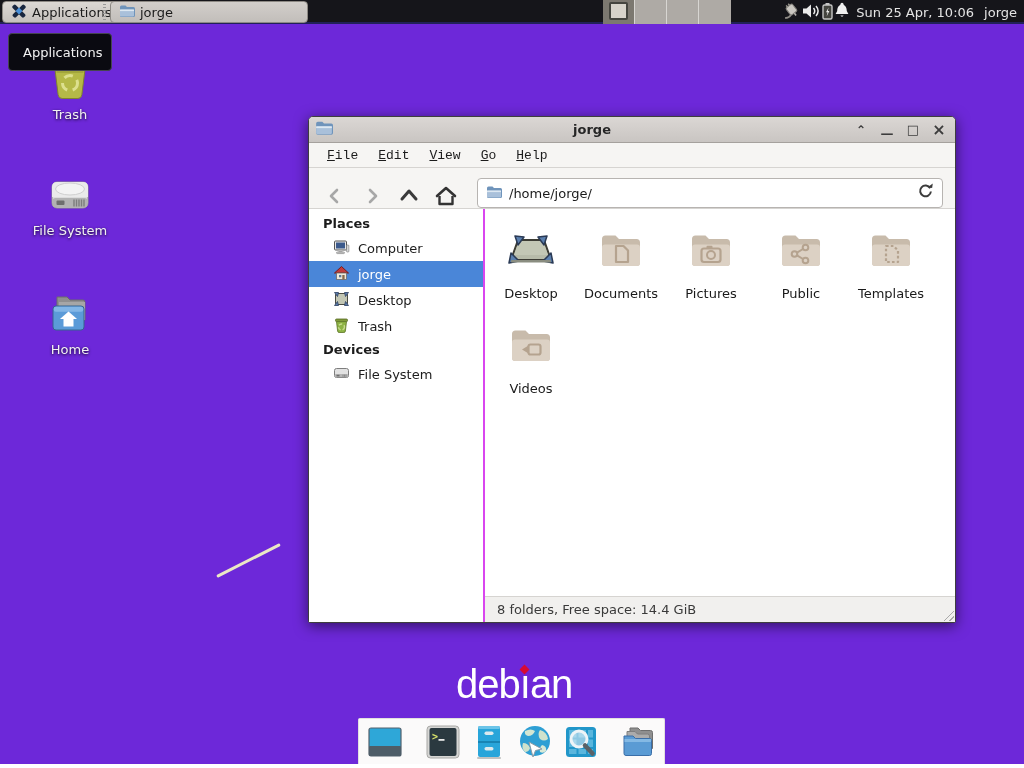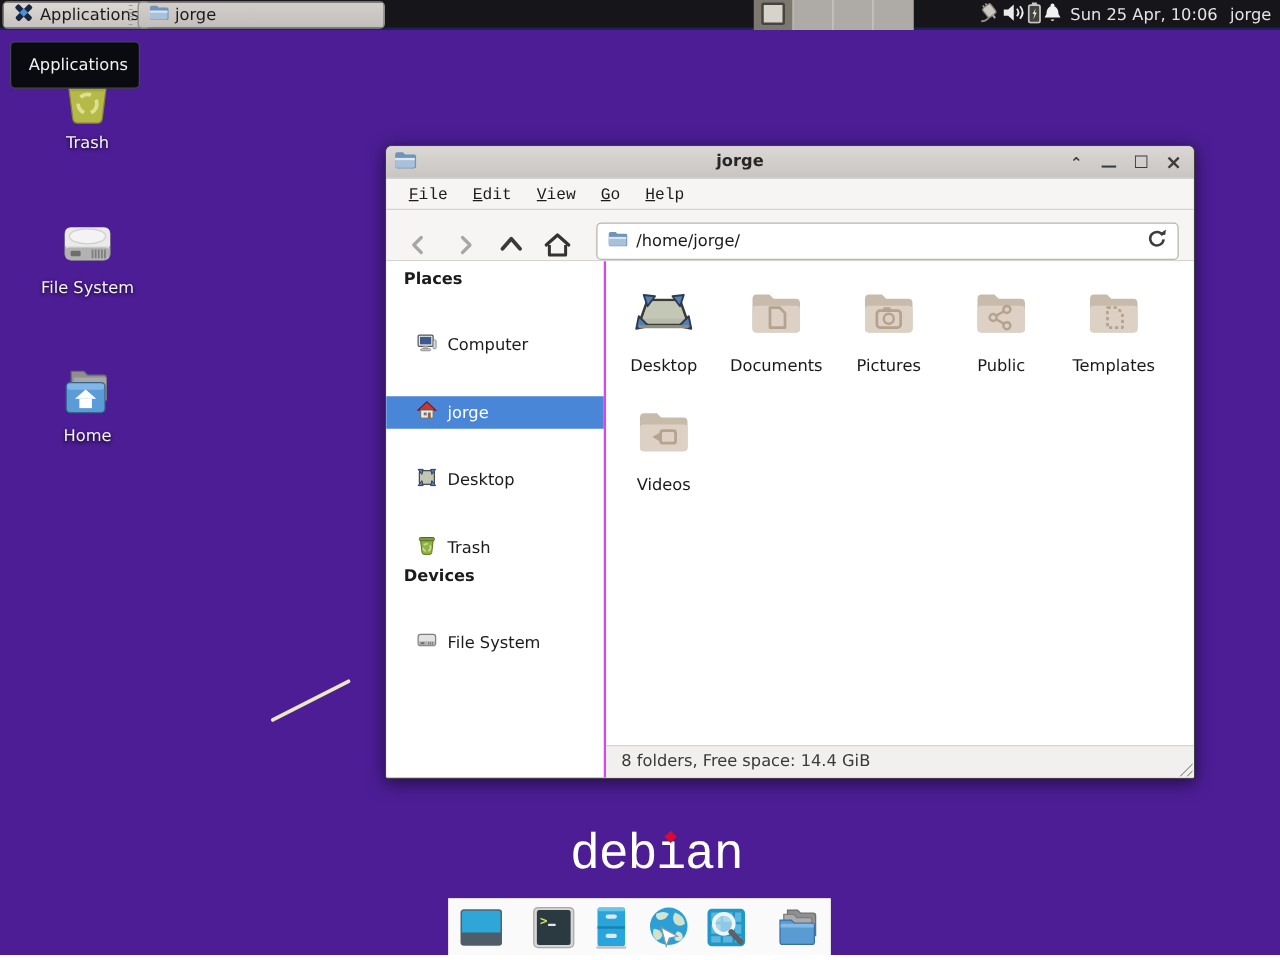--- a/index.html
+++ b/index.html
@@ -1,18 +1,18 @@
 <!DOCTYPE html>
 <html><head>
 <meta charset="utf-8">
 <style>
   * { margin:0; padding:0; box-sizing:border-box; }
   html,body { width:1024px; height:768px; overflow:hidden; }
   body { font-family:"DejaVu Sans","Liberation Sans",sans-serif; font-size:13px; }
-  .screen { position:relative; width:1024px; height:764px; background:#4c1d95; overflow:hidden; }
+  .screen { position:relative; width:1024px; height:764px; background:#6d28d9; overflow:hidden; }
 
   
   .panel { position:absolute; left:0; top:0; width:1024px; height:24px;
            background:#15151a; border-bottom:2px solid #21215a; z-index:40; }
   .pbtn { position:absolute; top:1px; height:22px; display:flex; align-items:center; gap:5px;
           background:linear-gradient(#dcd8d4,#c6c2be); border:1px solid #8d8984;
           border-radius:4px; padding:0 8px; color:#1b1b1b; cursor:default; }
   .app-btn { left:2px; }
   .task-btn { left:110px; width:198px; background:linear-gradient(#d2cecb,#c2beba); }
   .panel-handle { position:absolute; left:103px; top:4px; width:3px; height:16px;
@@ -56,35 +56,35 @@
   .menuitem { padding:3px 10px; color:#1c1c1c; }
   .toolbar { height:41px; background:#f6f5f3; border-bottom:1px solid #d6d4d1;
       display:flex; align-items:flex-end; padding:0 12px 0 14px; gap:13px; }
   .navbtn { width:24px; height:24px; display:flex; align-items:center; justify-content:center; }
   .pathbar { flex:1; height:30px; margin-left:6px; background:#fff; border:1px solid #b7b4b1;
       border-radius:4px; display:flex; align-items:center; padding:0 8px; gap:7px; color:#1a1a1a; }
   .pathbar .ptext { flex:1; }
   .wbody { flex:1; display:flex; min-height:0; }
   .sidebar { width:176px; background:#fff; border-right:2px solid #d946ef; padding-top:4px; }
   .sb-header { height:22px; line-height:22px; padding-left:14px; font-weight:bold; color:#1c1c1c; }
-  .sb-item { height:26px; display:flex; align-items:center; gap:8px; padding-left:24px; color:#1c1c1c;margin-top:28px; }
+  .sb-item { height:26px; display:flex; align-items:center; gap:8px; padding-left:24px; color:#1c1c1c; }
   .sb-item.selected { background:#4a86d8; color:#fff; }
   .mainpane { flex:1; background:#fff; position:relative; }
   .foldergrid { display:grid; grid-template-columns:repeat(5,90px); row-gap:20px;
       padding:17px 0 0 1px; }
   .fitem { width:90px; text-align:center; color:#1a1a1a; }
   .fitem svg { display:block; margin:0 auto; }
   .fitem .flabel { margin-top:12px; }
   .statusbar { position:absolute; left:0; right:0; bottom:0; height:26px; background:#f1f0ee;
       border-top:1px solid #d6d4d1; display:flex; align-items:center; padding-left:12px; color:#3a3a3a; }
   .grip { position:absolute; right:1px; bottom:1px; width:12px; height:12px;
       background:linear-gradient(135deg,transparent 0 55%,#aaa 55% 62%,transparent 62% 78%,#aaa 78% 85%,transparent 85%); }
 
   
-  .debian { position:absolute; left:456px; top:662px; font-family:Liberation Mono, monospace;
+  .debian { position:absolute; left:456px; top:662px; font-family:Liberation Sans, sans-serif;
       font-size:40px; color:#fff; letter-spacing:-1px; z-index:5; }
   .debian .iwrap { position:relative; display:inline-block; }
   .debian .diamond { position:absolute; left:50%; top:4px; width:7px; height:7px;
       margin-left:-4px; background:#d70a35; transform:rotate(45deg); }
 
   
   .dock { position:absolute; left:358px; top:718px; width:307px; height:50px;
       background:#fbfafa; border:1px solid #e2e0de; border-bottom:none; border-radius:2px 2px 0 0;
       display:flex; align-items:center; padding:0 7px; gap:8px; z-index:30; }
   .dock-item { width:40px; height:40px; display:flex; align-items:center; justify-content:center; }

